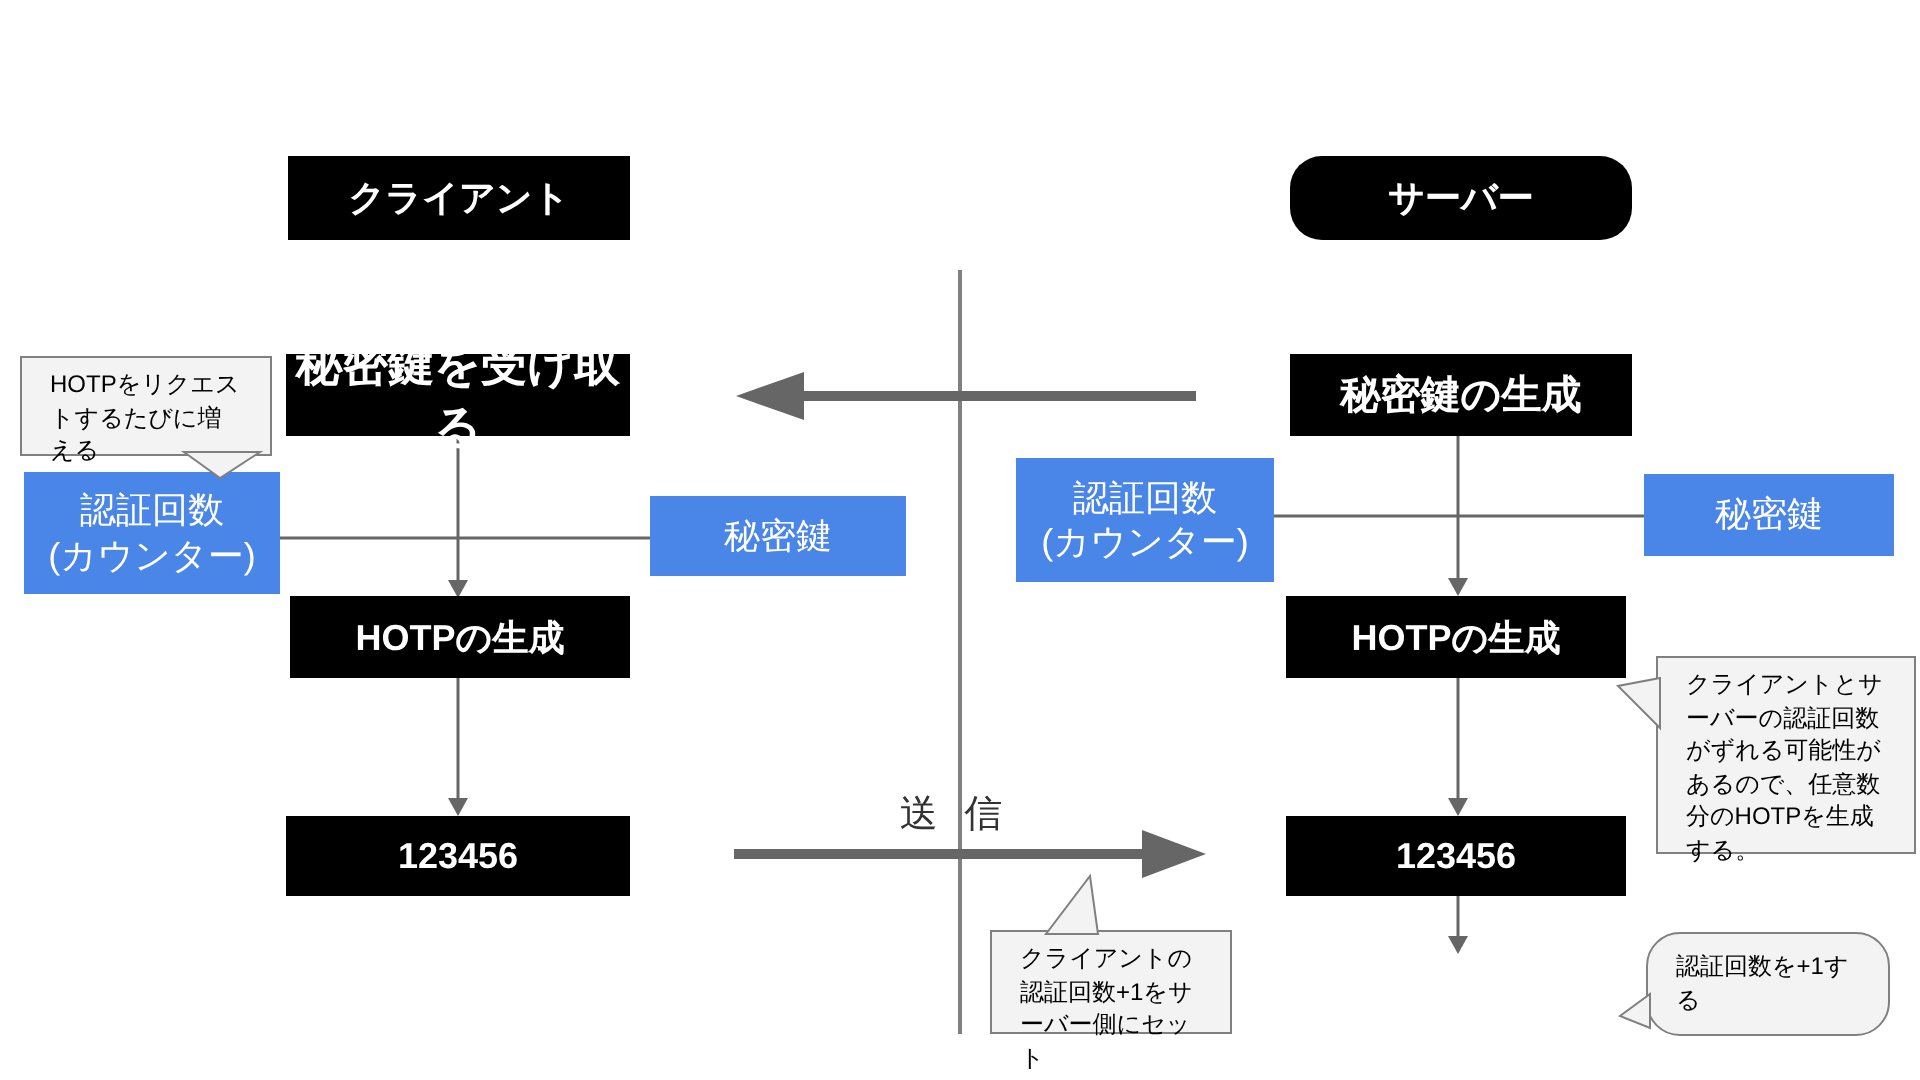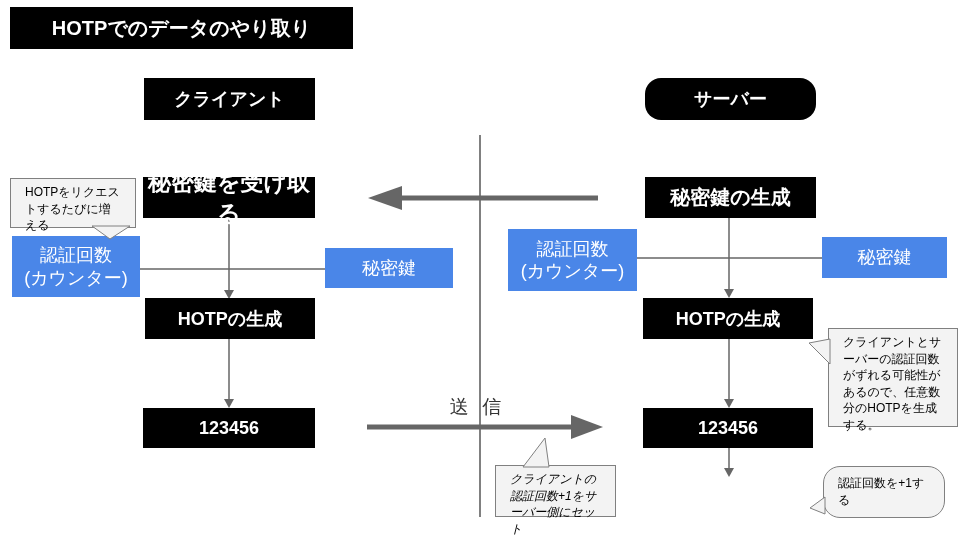--- a/index.html
+++ b/index.html
@@ -47,21 +47,20 @@
     <line x1="729" y1="448" x2="729" y2="472" stroke="#666" stroke-width="1.5"></line>
     <polygon points="729,477 724,468 734,468" fill="#666"></polygon>
 
     <line x1="598" y1="198" x2="398" y2="198" stroke="#666" stroke-width="5"></line>
     <polygon points="368,198 402,186 402,210" fill="#666"></polygon>
 
     <line x1="367" y1="427" x2="573" y2="427" stroke="#666" stroke-width="5"></line>
     <polygon points="603,427 571,415 571,439" fill="#666"></polygon>
   </svg>
 
-  <div class="abs box-black" style="left:10px; top:7px; width:343px; height:42px; font-size:20px;">HOTPでのデータのやり取り</div>
 
   <div class="abs box-black" style="left:144px; top:78px; width:171px; height:42px; font-size:18px;">クライアント</div>
   <div class="abs box-black" style="left:645px; top:78px; width:171px; height:42px; font-size:18px;border-radius:16px;">サーバー</div>
 
   <div class="abs box-black" style="left:143px; top:177px; width:172px; height:41px; font-size:23px;">秘密鍵を受け取る</div>
 
   <div class="abs callout" style="left:10px; top:178px; width:126px; height:50px;">HOTPをリクエストするたびに増える</div>
 
   <div class="abs box-blue" style="left:12px; top:236px; width:128px; height:61px; font-size:18px;">
     <span>認証回数</span>
@@ -88,21 +87,21 @@
   <div class="abs callout" style="left:828px; top:328px; width:130px; height:99px;">クライアントとサーバーの認証回数がずれる可能性があるので、任意数分のHOTPを生成する。</div>
 
   <div class="abs box-black" style="left:643px; top:408px; width:170px; height:40px; font-size:18px;">123456</div>
 
 
   <div class="abs callout" style="left:823px; top:466px; width:122px; height:52px; display:flex; align-items:center;border-radius:17px;">認証回数を+1する</div>
 
 
   <div class="abs flow-label" style="left:430px; top:394px; width:95px; font-size:19px; letter-spacing:4px;">送 信</div>
 
-  <div class="abs callout" style="left:495px; top:465px; width:121px; height:52px;font-style:italic;">クライアントの認証回数+1をサーバー側にセット</div>
+  <div class="abs callout" style="left:495px; top:465px; width:121px; height:52px;">クライアントの認証回数+1をサーバー側にセット</div>
 
   <svg width="960" height="540">
     <polygon points="92,226 130,226 110,239" fill="#f3f3f3" stroke="#808080" stroke-width="1"></polygon>
     <polygon points="523,467 549,467 545,438" fill="#f3f3f3" stroke="#808080" stroke-width="1"></polygon>
     <polygon points="830,339 830,364 809,343" fill="#f3f3f3" stroke="#808080" stroke-width="1"></polygon>
     <polygon points="825,497 825,514 810,508" fill="#f3f3f3" stroke="#808080" stroke-width="1"></polygon>
   </svg>
 
 </div>
 

